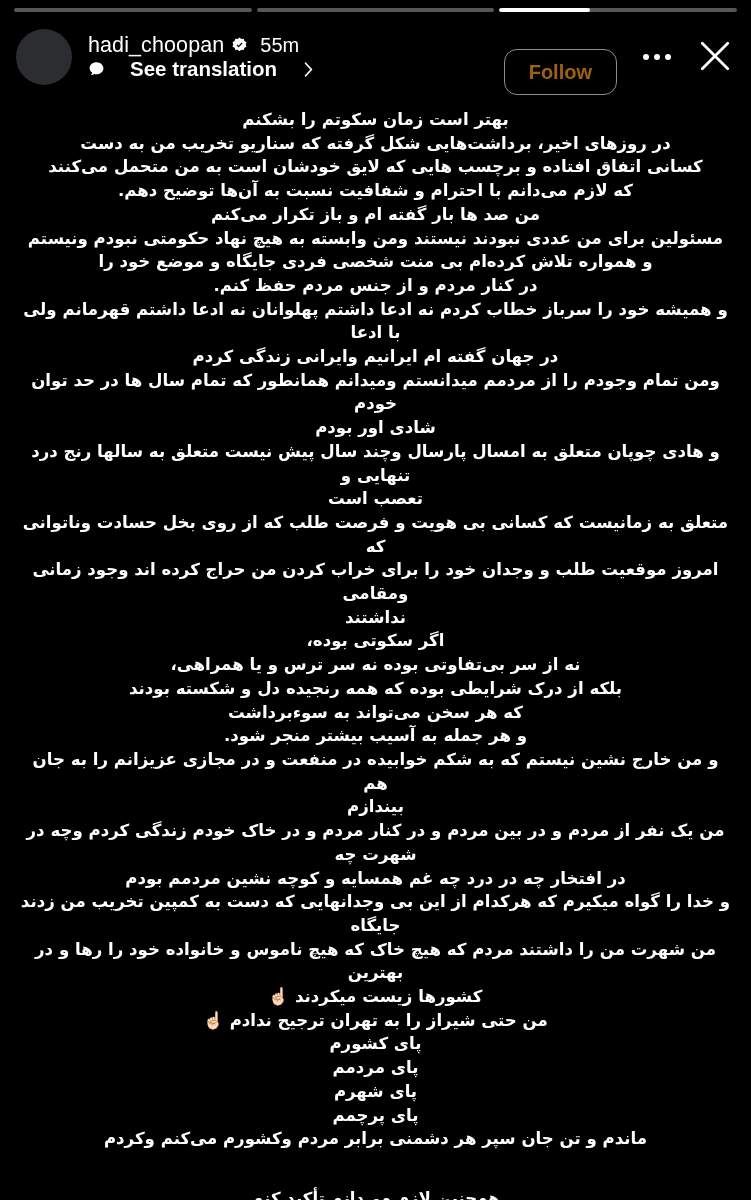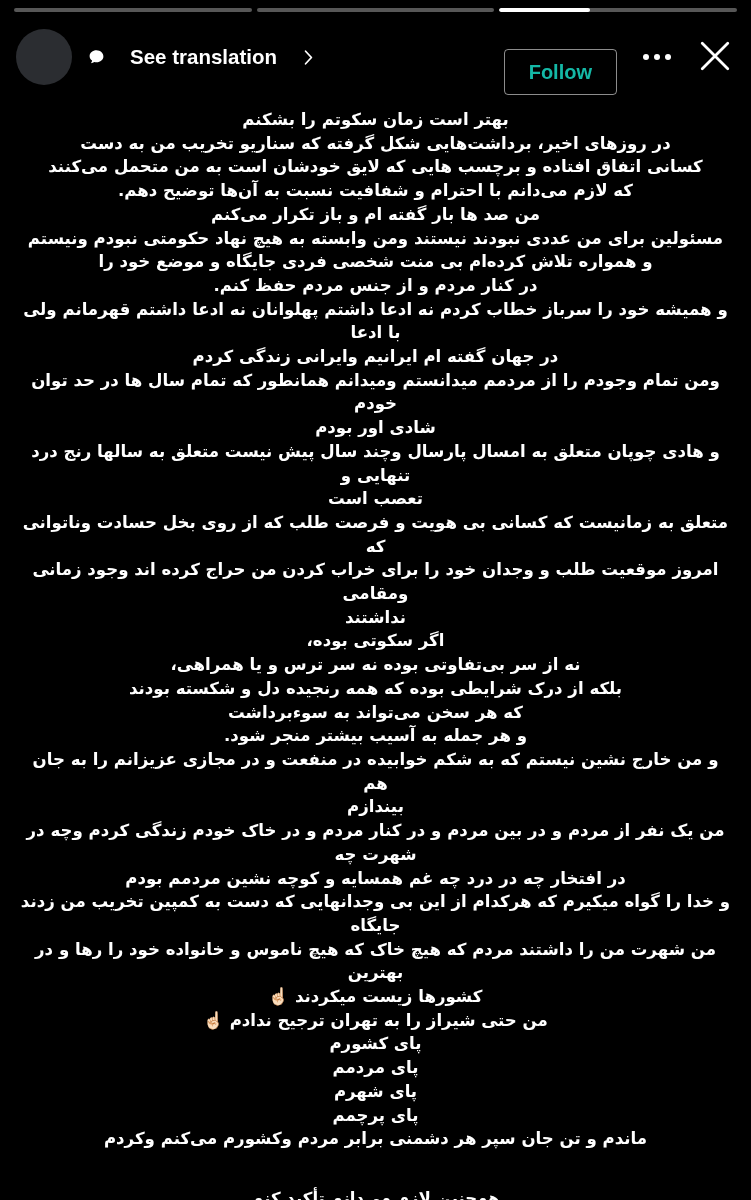--- a/index.html
+++ b/index.html
@@ -139,25 +139,25 @@
   .header-actions {
     display: flex;
     align-items: center;
     gap: 0;
     flex: 0 0 auto;
   }
 
   .follow-button {
     border: 1.5px solid rgba(255,255,255,0.55);
     background: transparent;
-    color: #14b8a6;
+    color: #a16207;
     font-size: 20px;
     font-weight: 700;
     font-family: "Liberation Sans", sans-serif;
-    border-radius: 4px;
+    border-radius: 13px;
     padding: 12px 24px;
     line-height: 1;
     cursor: pointer;
     margin-top: 30px;
   }
 
   .dots-button {
     width: 52px;
     height: 40px;
     display: flex;
@@ -227,20 +227,30 @@
     </div>
     <div class="progress-seg"></div>
     <div class="progress-seg"></div>
   </div>
 
   <div class="header">
 
     <div class="avatar"></div>
 
     <div class="id-block">
+      <div class="name-line">
+        <span class="username">hadi_choopan</span>
+        <span class="verified-badge">
+          <svg viewBox="0 0 24 24" width="17" height="17" aria-hidden="true">
+            <path fill="#ffffff" d="M12 .8l2.6 2.06 3.3-.3 1.03 3.16 2.9 1.6-1.05 3.15 1.05 3.15-2.9 1.6-1.03 3.16-3.3-.3L12 20.2l-2.6-2.07-3.3.3-1.03-3.15-2.9-1.6L3.22 10.5 2.17 7.34l2.9-1.6L6.1 2.57l3.3.3L12 .8z"></path>
+            <path fill="#000000" d="M10.6 14.7l-2.9-2.9 1.1-1.12 1.8 1.8 4.6-4.6 1.12 1.13-5.72 5.69z"></path>
+          </svg>
+        </span>
+        <span class="timestamp">55m</span>
+      </div>
 
       <div class="translate-line">
         <span class="bubble-icon">
           <svg viewBox="0 0 20 20" width="17" height="17" aria-hidden="true">
             <path fill="#ffffff" d="M10 1.6c-4.5 0-8.1 3.05-8.1 6.8 0 2.1 1.13 3.97 2.9 5.2-.1 1.2-.6 2.3-1.45 3.2 1.7-.2 3.1-.85 4.1-1.6.82.2 1.68.3 2.55.3 4.5 0 8.1-3.05 8.1-6.8S14.5 1.6 10 1.6z"></path>
           </svg>
         </span>
         <span class="translate-text">See translation</span>
         <span class="chev">
           <svg viewBox="0 0 12 18" width="11" height="15" aria-hidden="true">

